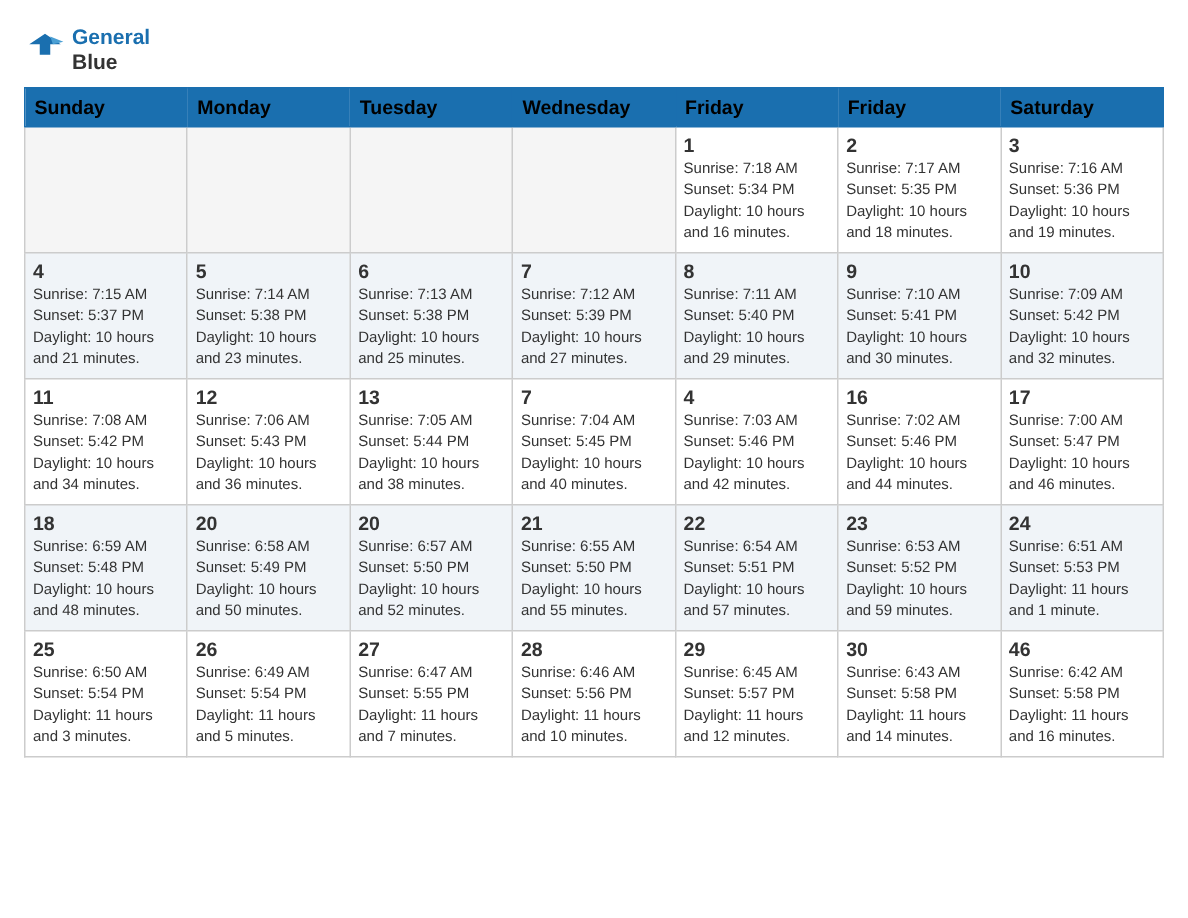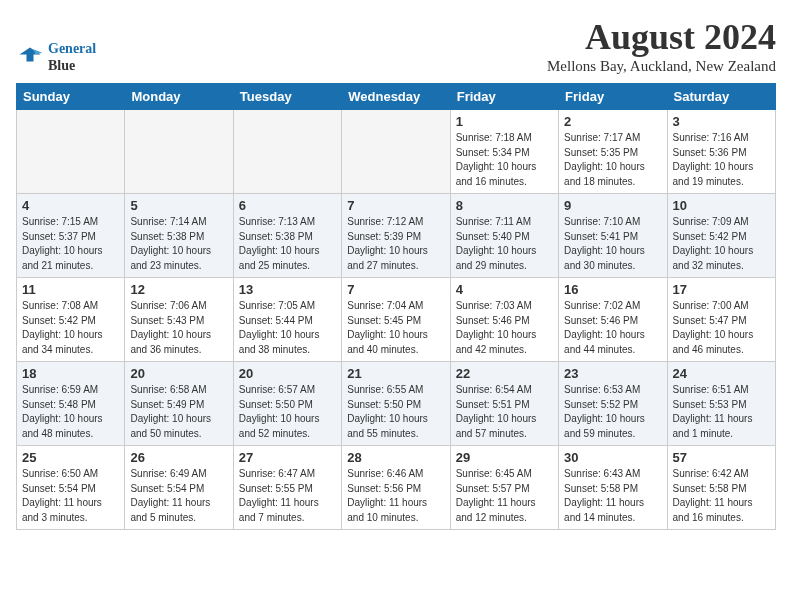--- a/index.html
+++ b/index.html
@@ -5,24 +5,23 @@
     * { margin: 0; padding: 0; box-sizing: border-box; }
     body {
       font-family: Arial, sans-serif;
       background: #fff;
       width: 792px;
       min-height: 612px;
       padding: 16px;
     }
     .header {
       display: flex;
-      align-items: flex-end;
+      align-items: center;
       justify-content: space-between;
       margin-bottom: 8px;
-      font-family: Liberation Serif, serif;
     }
     .logo {
       display: flex;
       align-items: center;
       gap: 4px;
     }
     .logo-text {
       font-size: 14px;
       font-weight: bold;
       color: #333;
@@ -47,21 +46,21 @@
       font-size: 15px;
       color: #333;
     }
     .calendar {
       width: 100%;
       border-collapse: collapse;
       border: 1px solid #ccc;
     }
     .calendar th {
       background: #1a6faf;
-      color: #ffffff;
+      color: #000000;
       font-size: 13px;
       padding: 5px 6px;
       text-align: left;
       border: 1px solid #1a6faf;
     }
     .calendar td {
       vertical-align: top;
       border: 1px solid #ccc;
       padding: 4px 5px;
       width: calc(100% / 7);
@@ -98,24 +97,20 @@
   <div class="logo">
     <svg class="logo-bird" viewBox="0 0 32 32">
       <polygon points="16,4 28,12 20,12 20,20 12,20 12,12 4,12" fill="#1a6faf"></polygon>
       <polygon points="20,6 30,10 22,12" fill="#4a9fd4"></polygon>
     </svg>
     <div class="logo-text">
       <div><span>General</span></div>
       <div>Blue</div>
     </div>
   </div>
-  <div class="title-block">
-    <div class="month-title">August 2024</div>
-    <div class="location">Mellons Bay, Auckland, New Zealand</div>
-  </div>
 </div>
 
 <table class="calendar">
   <thead>
     <tr>
     <th>Sunday</th>
         <th>Monday</th>
         <th>Tuesday</th>
         <th>Wednesday</th>
         <th>Friday</th>
@@ -251,18 +246,18 @@
         </td>
         <td>
           <span class="day-number">29</span>
           <div class="day-info">Sunrise: 6:45 AM<br>Sunset: 5:57 PM<br>Daylight: 11 hours and 12 minutes.</div>
         </td>
         <td>
           <span class="day-number">30</span>
           <div class="day-info">Sunrise: 6:43 AM<br>Sunset: 5:58 PM<br>Daylight: 11 hours and 14 minutes.</div>
         </td>
         <td>
-          <span class="day-number">57</span>
+          <span class="day-number">46</span>
           <div class="day-info">Sunrise: 6:42 AM<br>Sunset: 5:58 PM<br>Daylight: 11 hours and 16 minutes.</div>
         </td>
       </tr>
     </tbody>
 </table>
 
 </body></html>

